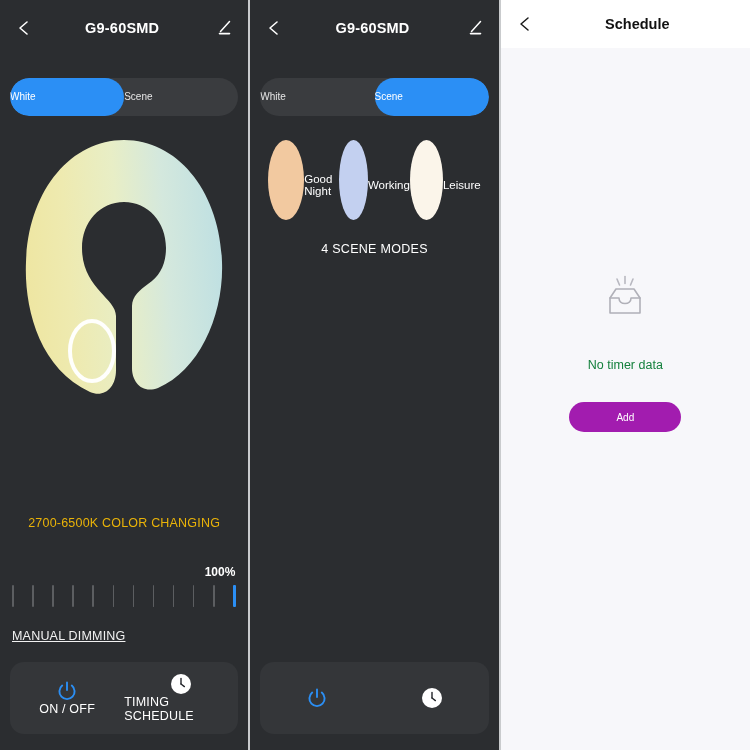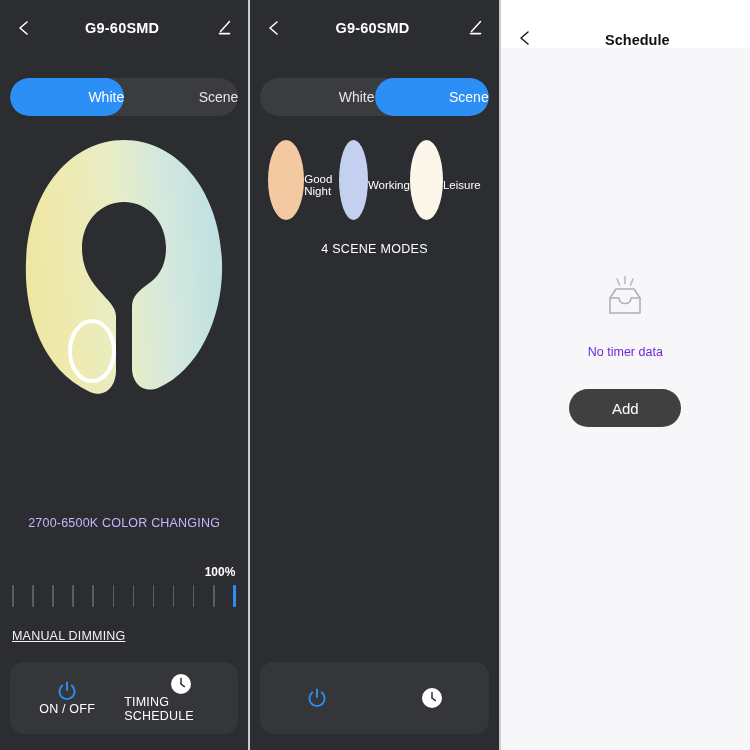--- a/index.html
+++ b/index.html
@@ -85,22 +85,22 @@
     display: flex;
     align-items: center;
     padding: 0;
     box-sizing: border-box;
     overflow: hidden;
   }
   .seg {
     flex: 1;
     height: 38px;
     line-height: 38px;
-    text-align: right;
-    font-size: 14px;
+    text-align: left;
+    font-size: 10px;
     color: #e6e6e6;
     border-radius: 20px;
     box-sizing: border-box;
   }
   .seg.active {
     background: #2b8ff5;
     color: #ffffff;
   }
 
   
@@ -116,21 +116,21 @@
     transform: translateX(-50%);
     width: 208px;
     height: 275px;
   }
   .kelvin-label {
     position: absolute;
     top: 516px;
     left: 0;
     width: 100%;
     text-align: center;
-    color: #c4b5fd;
+    color: #eab308;
     font-size: 12.5px;
     letter-spacing: .2px;
   }
 
   
   .dim-wrap {
     position: absolute;
     left: 12px;
     right: 12px;
     top: 565px;
@@ -224,21 +224,21 @@
     font-size: 12.5px;
     letter-spacing: .3px;
     margin-top: 0;
   }
 
   
   .lt-header {
     height: 48px;
     background: #ffffff;
     display: flex;
-    align-items: flex-end;
+    align-items: center;
     padding: 0 14px;
     box-sizing: border-box;
     gap: 16px;
   }
   .lt-title {
     flex: 1;
     text-align: center;
     color: #111111;
     font-size: 14.5px;
     font-weight: bold;
@@ -247,32 +247,32 @@
   .empty-state {
     position: absolute;
     left: 0;
     right: 0;
     top: 270px;
     display: flex;
     flex-direction: column;
     align-items: center;
   }
   .empty-text {
-    margin-top: 15px;
-    color: #6d28d9;
+    margin-top: 28px;
+    color: #15803d;
     font-size: 12.5px;
   }
   .add-btn {
     margin-top: 30px;
     width: 112px;
-    height: 38px;
+    height: 30px;
     border-radius: 19px;
-    background: #404040;
-    color: #ffffff;
-    font-size: 15px;
+    background: #a21caf;
+    color: #ffffff;
+    font-size: 10px;
     display: flex;
     align-items: center;
     justify-content: center;
     border: none;
     font-family: "Liberation Sans", sans-serif;
   }
 </style>
 </head>
 <body>
 

